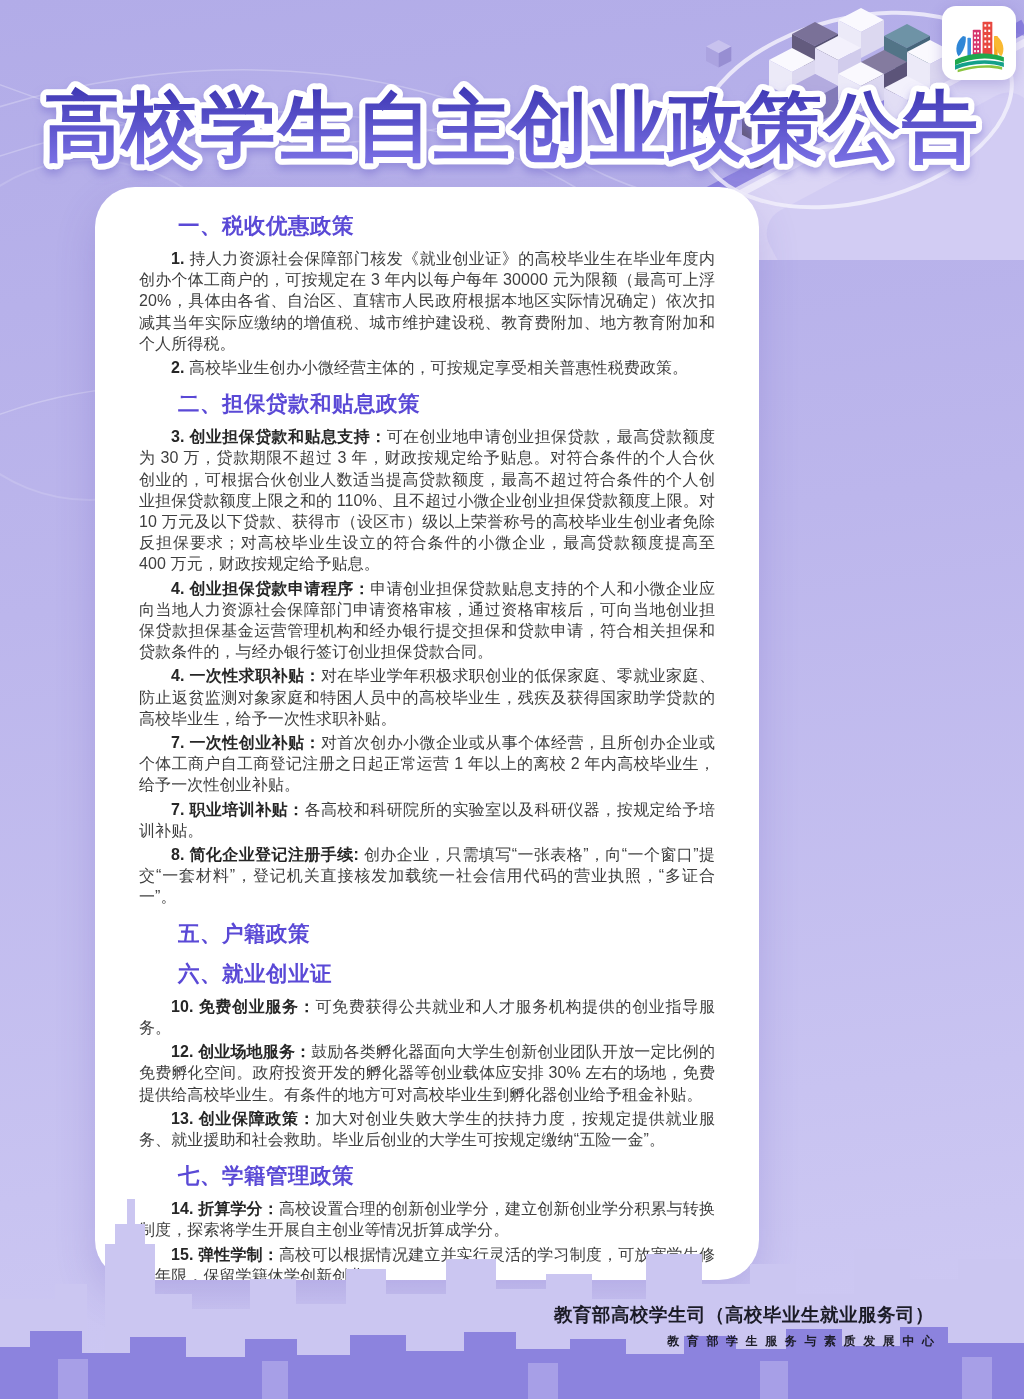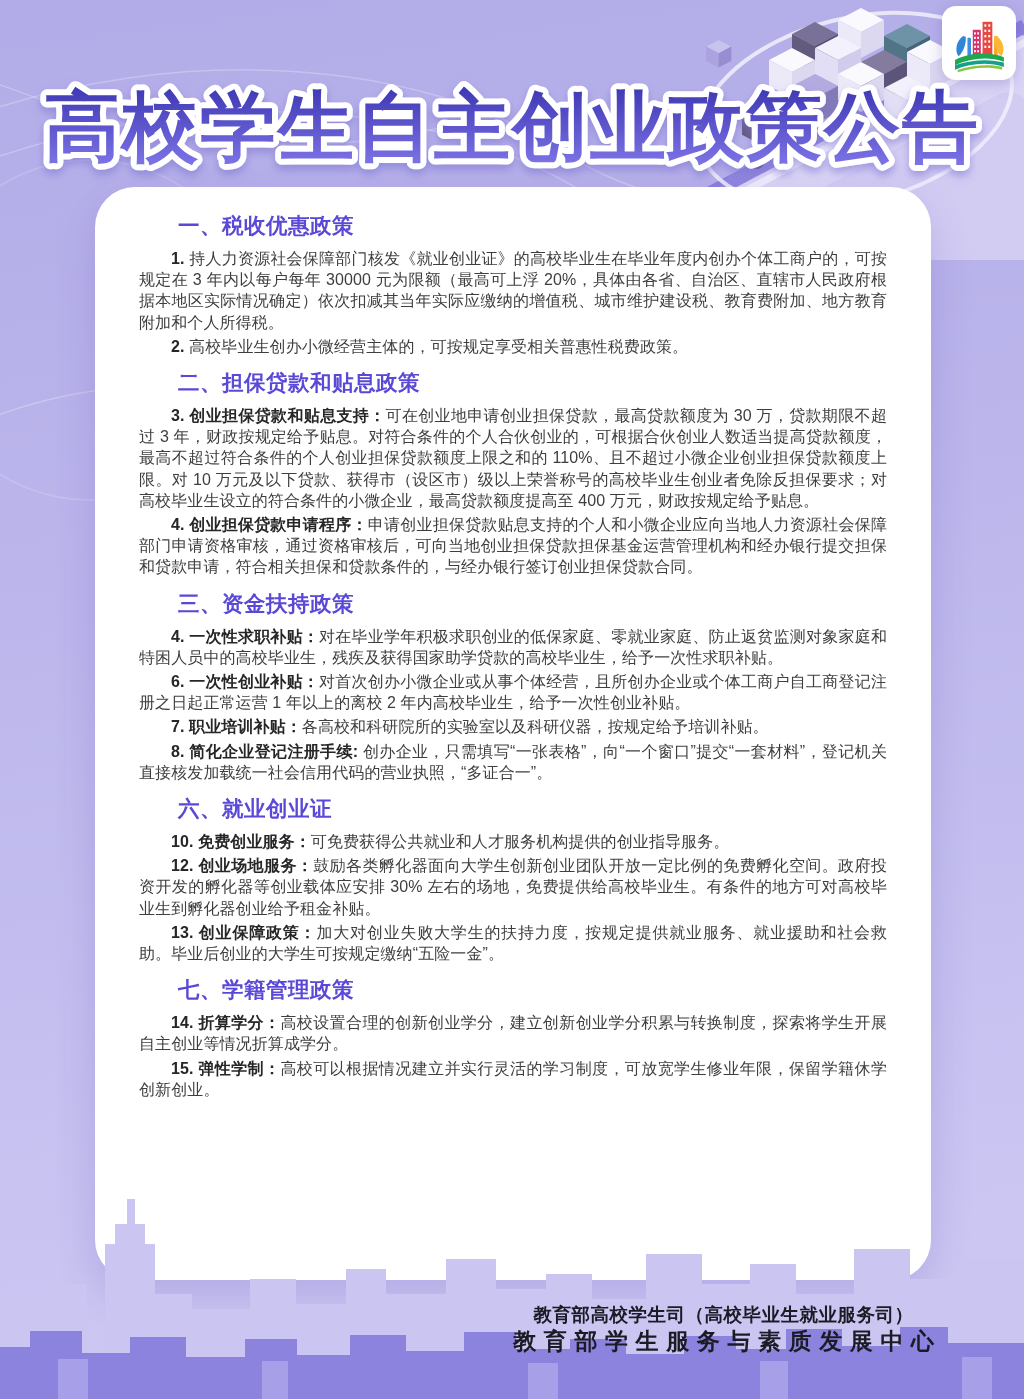--- a/index.html
+++ b/index.html
@@ -11,43 +11,43 @@
   svg{display:block;}
   .bg-waves{position:absolute;inset:0;}
   .cubes{position:absolute;top:0;right:0;}
   .logo-tile{
     position:absolute;top:6px;right:8px;width:74px;height:74px;
     background:#ffffff;border-radius:14px;box-shadow:0 4px 14px rgba(80,60,170,.25);
     display:flex;align-items:center;justify-content:center;
   }
   .title-svg{position:absolute;top:0;left:0;}
   .card{
-    position:absolute;left:95px;top:187px;width:836px;height:1093px;
+    position:absolute;left:95px;top:187px;width:664px;height:1093px;
     box-sizing:border-box;background:#ffffff;border-radius:40px;
     padding:24px 44px 26px 44px;
     box-shadow:0 16px 40px rgba(84,66,180,.20);
     overflow:hidden;
   }
   .sec-heading{
     font-size:21.5px;line-height:27px;font-weight:800;color:#5a49d6;
     margin:13px 0 8px 39px;letter-spacing:.5px;
   }
   .section:first-child .sec-heading{margin-top:2px;}
   .item{
     font-size:16px;line-height:21.2px;color:#3e3e3e;
     text-align:justify;text-indent:2em;margin:0 0 3px 0;letter-spacing:.1px;
   }
   .item b{font-weight:700;color:#262626;}
   .skyline{position:absolute;left:0;bottom:0;}
   .footer{
-    position:absolute;right:90px;top:1301px;text-align:center;
+    position:absolute;right:90px;top:1301px;text-align:right;
     color:#1b1b26;font-weight:700;
   }
   .footer .line1{font-size:18.5px;line-height:27px;letter-spacing:.5px;}
-  .footer .line2{font-size:23px;line-height:27px;letter-spacing:7.6px;margin-right:-7.6px;}
+  .footer .line2{font-size:12px;line-height:27px;letter-spacing:7.6px;margin-right:-7.6px;}
 </style>
 </head>
 <body>
 
 <div class="poster">
 
   <svg class="bg-waves" width="1024" height="1399" viewBox="0 0 1024 1399">
     <g fill="none" stroke="#ffffff" stroke-opacity="0.25" stroke-width="1.5">
       <path d="M-40,120 C180,40 420,60 560,150 C680,230 860,230 1060,140"></path>
       <path d="M-40,170 C200,80 430,100 580,190 C700,260 880,260 1060,180"></path>
@@ -203,31 +203,31 @@
       <p class="item"><b>2. </b><span>高校毕业生创办小微经营主体的，可按规定享受相关普惠性税费政策。</span></p>
     </div>
 
     <div class="section">
       <div class="sec-heading">二、担保贷款和贴息政策</div>
       <p class="item"><b>3. 创业担保贷款和贴息支持：</b><span>可在创业地申请创业担保贷款，最高贷款额度为 30 万，贷款期限不超过 3 年，财政按规定给予贴息。对符合条件的个人合伙创业的，可根据合伙创业人数适当提高贷款额度，最高不超过符合条件的个人创业担保贷款额度上限之和的 110%、且不超过小微企业创业担保贷款额度上限。对 10 万元及以下贷款、获得市（设区市）级以上荣誉称号的高校毕业生创业者免除反担保要求；对高校毕业生设立的符合条件的小微企业，最高贷款额度提高至 400 万元，财政按规定给予贴息。</span></p>
       <p class="item"><b>4. 创业担保贷款申请程序：</b><span>申请创业担保贷款贴息支持的个人和小微企业应向当地人力资源社会保障部门申请资格审核，通过资格审核后，可向当地创业担保贷款担保基金运营管理机构和经办银行提交担保和贷款申请，符合相关担保和贷款条件的，与经办银行签订创业担保贷款合同。</span></p>
     </div>
 
     <div class="section">
-      <div class="sec-heading">三、资金扶持政策</div>
       <p class="item"><b>4. 一次性求职补贴：</b><span>对在毕业学年积极求职创业的低保家庭、零就业家庭、防止返贫监测对象家庭和特困人员中的高校毕业生，残疾及获得国家助学贷款的高校毕业生，给予一次性求职补贴。</span></p>
-      <p class="item"><b>6. 一次性创业补贴：</b><span>对首次创办小微企业或从事个体经营，且所创办企业或个体工商户自工商登记注册之日起正常运营 1 年以上的离校 2 年内高校毕业生，给予一次性创业补贴。</span></p>
+      <p class="item"><b>7. 一次性创业补贴：</b><span>对首次创办小微企业或从事个体经营，且所创办企业或个体工商户自工商登记注册之日起正常运营 1 年以上的离校 2 年内高校毕业生，给予一次性创业补贴。</span></p>
       <p class="item"><b>7. 职业培训补贴：</b><span>各高校和科研院所的实验室以及科研仪器，按规定给予培训补贴。</span></p>
     </div>
 
     <div class="section">
       <p class="item"><b>8. 简化企业登记注册手续: </b><span>创办企业，只需填写“一张表格”，向“一个窗口”提交“一套材料”，登记机关直接核发加载统一社会信用代码的营业执照，“多证合一”。</span></p>
     </div>
 
     <div class="section">
+      <div class="sec-heading">五、户籍政策</div>
     </div>
 
     <div class="section">
       <div class="sec-heading">六、就业创业证</div>
       <p class="item"><b>10. 免费创业服务：</b><span>可免费获得公共就业和人才服务机构提供的创业指导服务。</span></p>
       <p class="item"><b>12. 创业场地服务：</b><span>鼓励各类孵化器面向大学生创新创业团队开放一定比例的免费孵化空间。政府投资开发的孵化器等创业载体应安排 30% 左右的场地，免费提供给高校毕业生。有条件的地方可对高校毕业生到孵化器创业给予租金补贴。</span></p>
       <p class="item"><b>13. 创业保障政策：</b><span>加大对创业失败大学生的扶持力度，按规定提供就业服务、就业援助和社会救助。毕业后创业的大学生可按规定缴纳“五险一金”。</span></p>
     </div>
 
     <div class="section">

